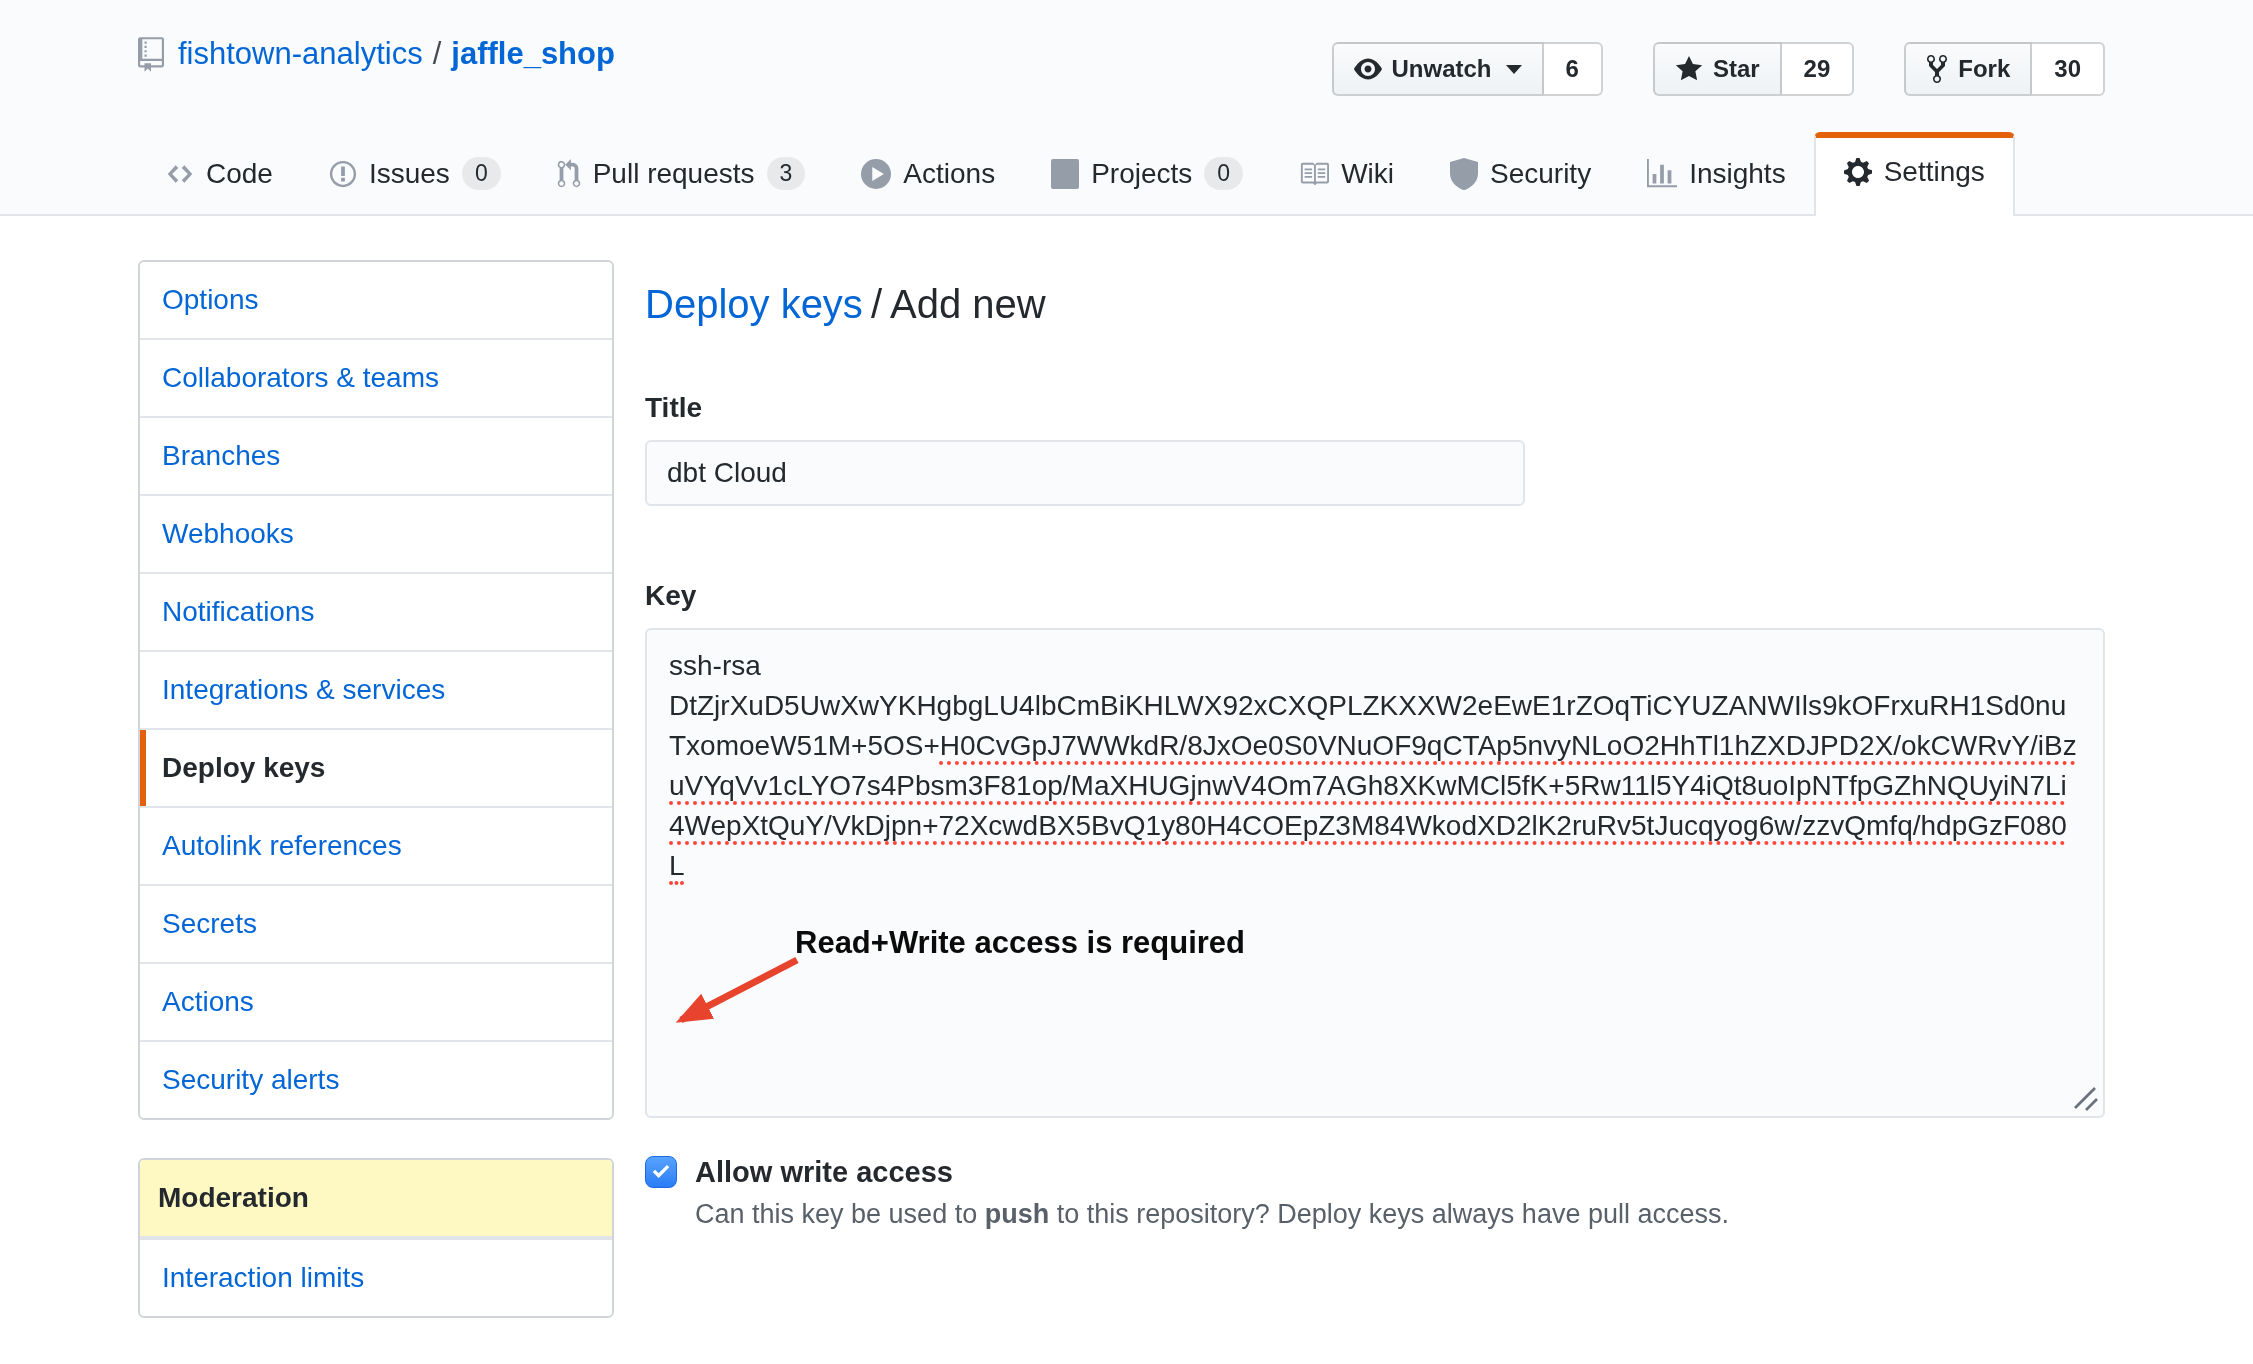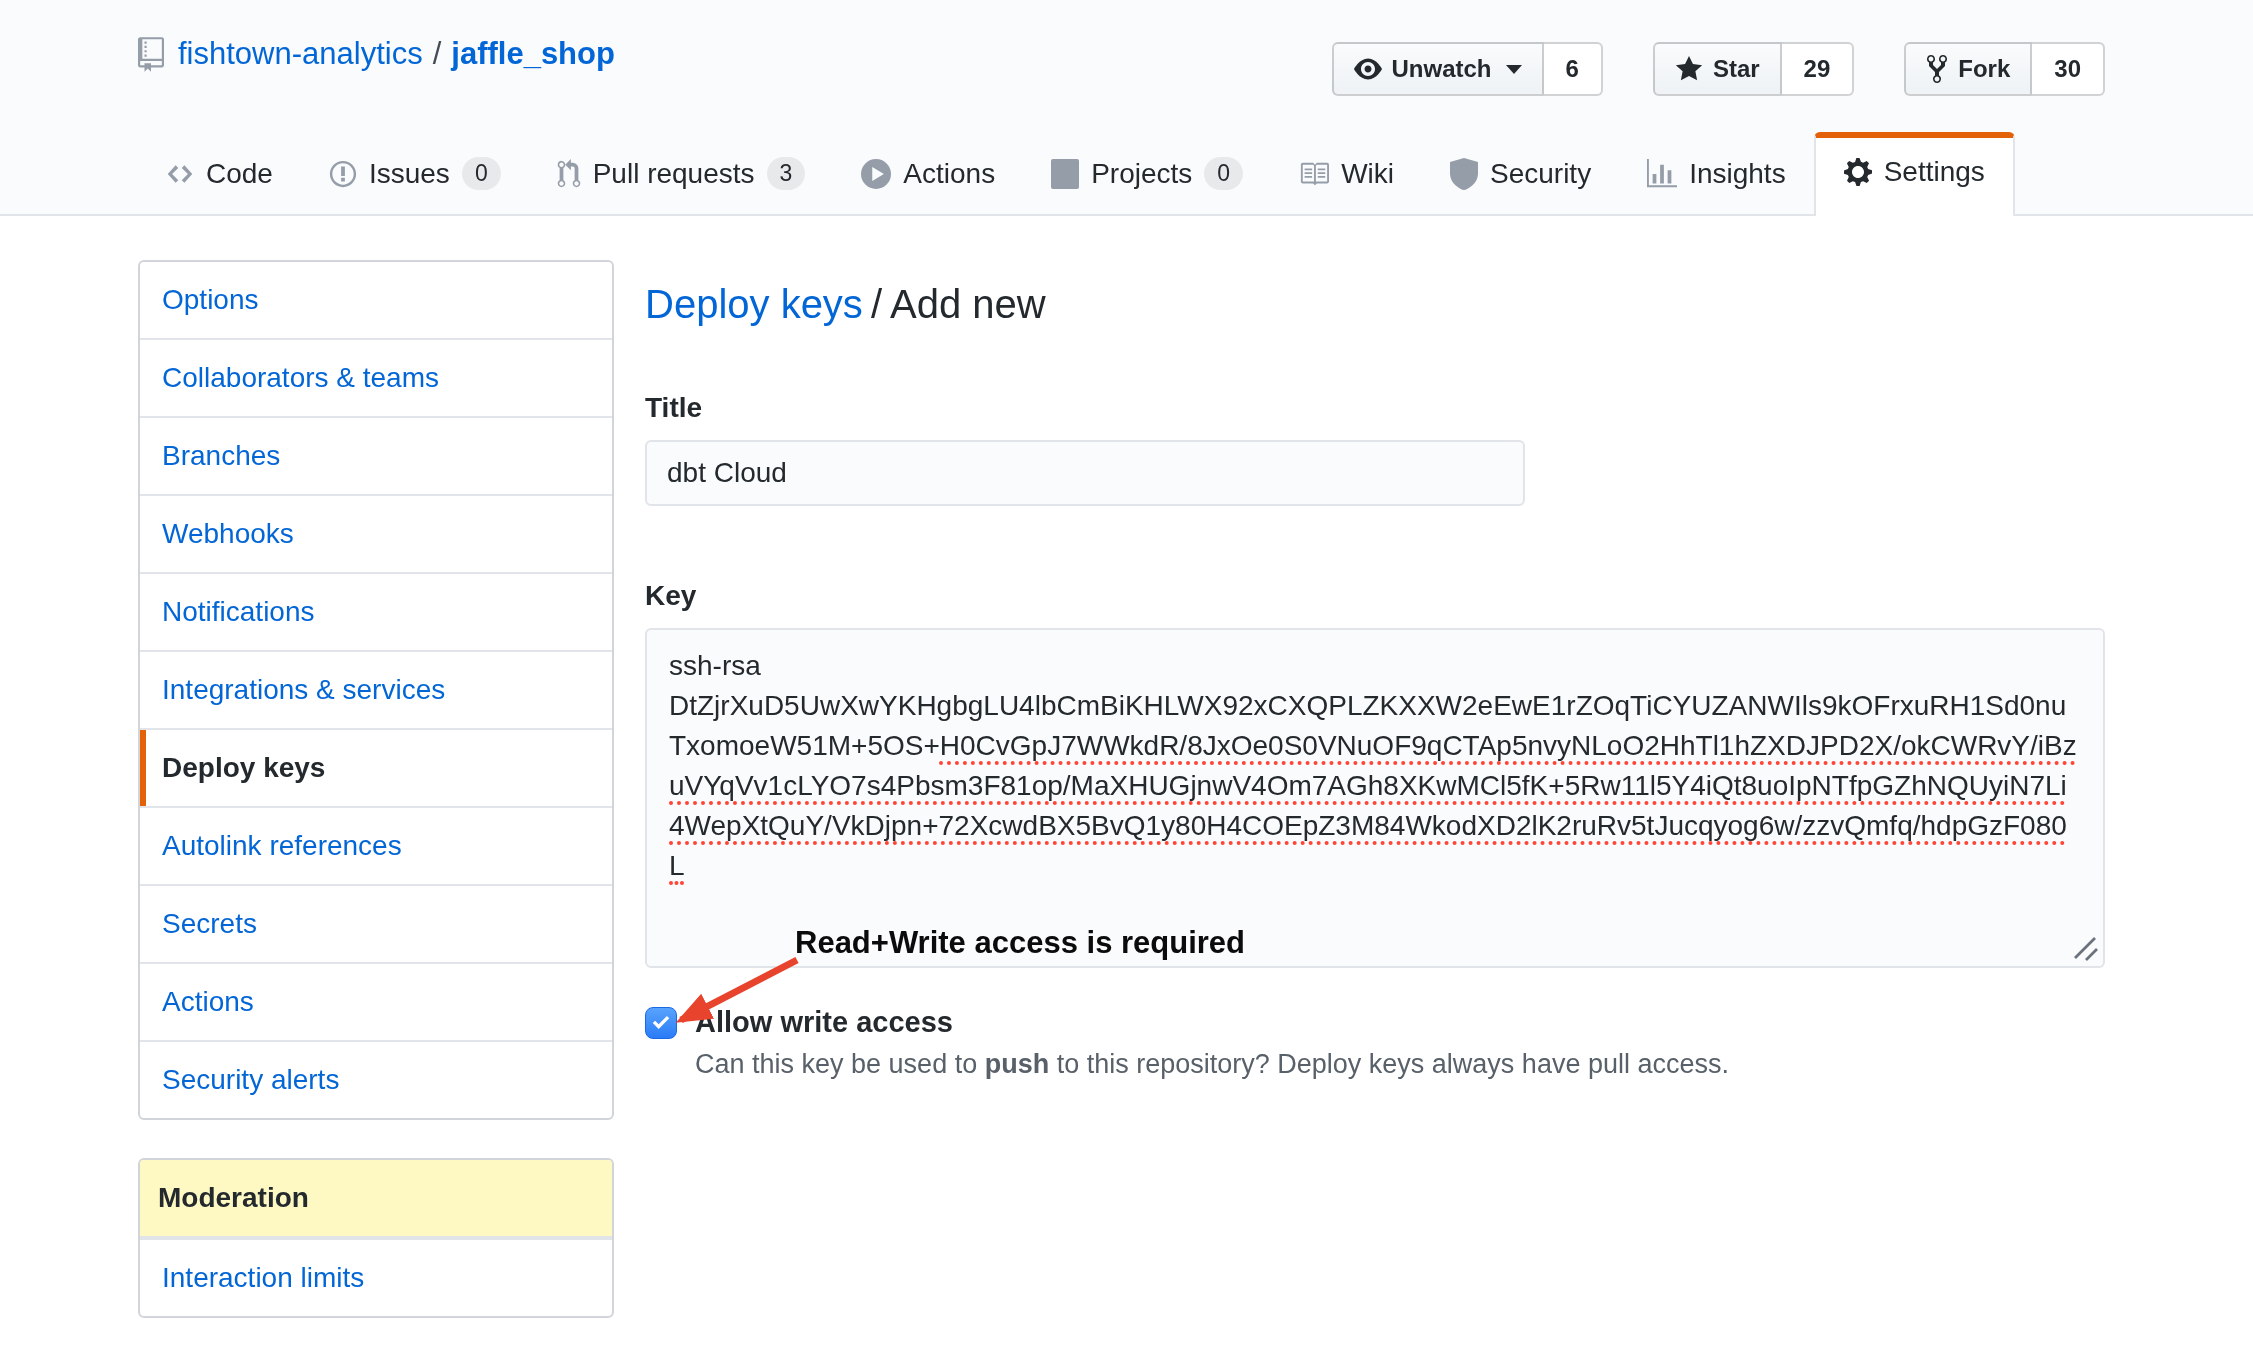--- a/index.html
+++ b/index.html
@@ -59,33 +59,33 @@
   .subhead { font-size:40px; font-weight:400; line-height:48px; color:#24292e; }
   .subhead a { color:var(--link_blue,#0366d6); text-decoration:none; cursor:pointer; }
   .subhead .sep { margin:0 8px; }
 
   .field-label { display:block; margin:64px 0 16px; font-size:28px; font-weight:700; }
   .field-label.key { margin-top:74px; }
   .title-input { width:880px; height:66px; padding:0 20px; font-size:28px;
                  font-family:"Liberation Sans", sans-serif; color:#24292e;
                  background:#fafbfc; border:2px solid #e1e4e8; border-radius:6px; outline:none; }
 
-  .key-box { position:relative; width:1460px; height:340px; padding:16px 22px;
+  .key-box { position:relative; width:1460px; height:490px; padding:16px 22px;
              background:#fafbfc; border:2px solid #e1e4e8; border-radius:6px;
              font-size:28px; line-height:40px; color:#24292e;
              overflow-wrap:break-word; word-wrap:break-word; cursor:text; }
   .misspelled { text-decoration:underline dotted #ff4438; text-decoration-thickness:4px;
                 text-underline-offset:6px; }
   .resize-grip { position:absolute; right:4px; bottom:4px; }
 
   .annotation { position:absolute; left:150px; top:645px; font-size:31px; font-weight:700;
                 color:#0b0b0b; }
   .arrow-svg { position:absolute; left:0; top:668px; pointer-events:none; }
 
-  .checkbox-row { display:flex; align-items:flex-end; gap:18px; margin-top:38px; }
+  .checkbox-row { display:flex; align-items:flex-start; gap:18px; margin-top:38px; }
   .checkbox { width:32px; height:32px; border-radius:8px; flex:0 0 auto; cursor:pointer;
               background:linear-gradient(#58a3fd,#2a7cf7); border:1px solid #1a6ae4;
               display:flex; align-items:center; justify-content:center; }
   .checkbox-label { font-size:29px; font-weight:700; cursor:pointer; }
   .help-text { margin:10px 0 0 50px; font-size:27px; color:#586069; }
   .help-text b { font-weight:700; }
 
   .add-key-btn { margin-top:44px; padding:17px 32px; font-size:28px; font-weight:700;
                  font-family:"Liberation Sans", sans-serif; color:#fff; cursor:pointer;
                  background:linear-gradient(-180deg,#34d058,var(--button_green,#28a745) 90%);

